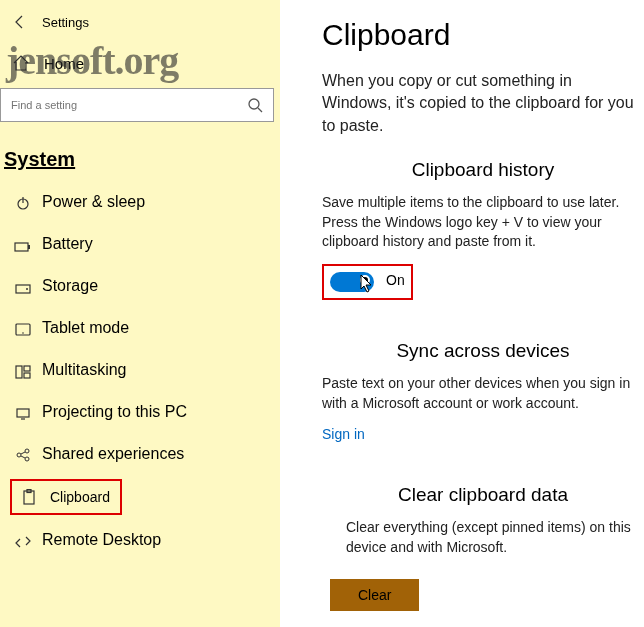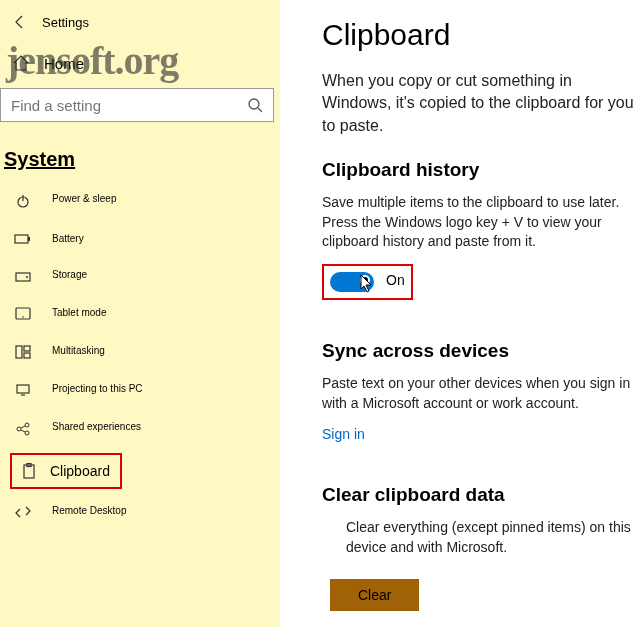--- a/index.html
+++ b/index.html
@@ -4,29 +4,29 @@
 <style>
 * { box-sizing: border-box; margin: 0; padding: 0; }
 body { font-family: "Segoe UI", Tahoma, sans-serif; background: #fff; width: 644px; height: 627px; overflow: hidden; position: relative; }
 .watermark { position: absolute; top: 8px; left: 6px; font-family: Georgia, serif; font-size: 40px; font-weight: bold; letter-spacing: -1px; color: rgba(40,40,40,0.6); z-index: 100; pointer-events: none; margin-top: 29px; }
 .container { display: flex; height: 100%; }
 .sidebar { width: 280px; background: #fef9c3; padding-top: 8px; flex-shrink: 0; }
 .top-row { display: flex; align-items: center; padding: 6px 12px; gap: 14px; font-size: 13px; }
 .home-row { display: flex; align-items: center; padding: 8px 12px 6px 12px; gap: 14px; font-size: 15px; margin-top: 10px; }
 .search-wrap { margin: 10px 6px 18px 0; }
 .search-box { display: flex; align-items: center; border: 1px solid #999; background: #fff; height: 34px; padding: 0 10px; }
-.search-box input { flex: 1; border: none; outline: none; font-size: 15px; background: transparent; font-family: inherit; }
+.search-box input { flex: 1; border: none; outline: none; font-size: 11px; background: transparent; font-family: inherit; }
 .category { font-size: 20px; font-weight: 600; padding: 8px 12px 10px 4px; text-decoration: underline; }
-.nav-item { display: flex; align-items: flex-start; padding: 12px 14px; gap: 20px; font-size: 10px; cursor: pointer; }
+.nav-item { display: flex; align-items: flex-end; padding: 12px 14px; gap: 10px; font-size: 16px; cursor: pointer; }
 .nav-item .ni-icon { width: 18px; display: flex; justify-content: center; color: #333; }
 .nav-highlight { border: 2px solid #d00; display: inline-flex; padding: 8px 10px; margin: 4px 10px; gap: 14px; align-items: center; font-size: 14px; }
 .main { flex: 1; padding: 18px 0 0 42px; background: #fff; }
 .page-title { font-size: 30px; font-weight: 400; margin-bottom: 18px; }
 .desc { font-size: 16px; color: #222; margin-bottom: 22px; line-height: 1.4; }
-.section-h { font-size: 19px; font-weight: 700; margin-bottom: 12px; }
+.section-h { font-size: 19px; font-weight: 400; margin-bottom: 12px; text-align: center; }
 .subdesc { font-size: 14px; color: #222; line-height: 1.4; margin-bottom: 12px; }
 .toggle-wrap { display: inline-flex; align-items: flex-start; gap: 12px; padding: 6px; border: 2px solid #d00; margin-bottom: 20px; position: relative; }
 .toggle { width: 44px; height: 20px; background: #0078d4; border-radius: 10px; position: relative; cursor: pointer; }
 .toggle .knob { width: 10px; height: 10px; background: #000; border: 2px solid #fff; border-radius: 50%; position: absolute; top: 3px; right: 4px; }
 .toggle-label { font-size: 14px; }
 .cursor { position: absolute; left: 34px; top: 8px; pointer-events: none; }
 .link { color: #0067c0; font-size: 14px; cursor: pointer; margin-bottom: 22px; display: inline-block; }
 .clear-btn { background: #a16207; border: none; padding: 8px 28px; font-size: 14px; margin: 10px 0 0 8px; cursor: pointer; font-family: inherit; }
 .sep { height: 20px; }
 svg { display: block; }

